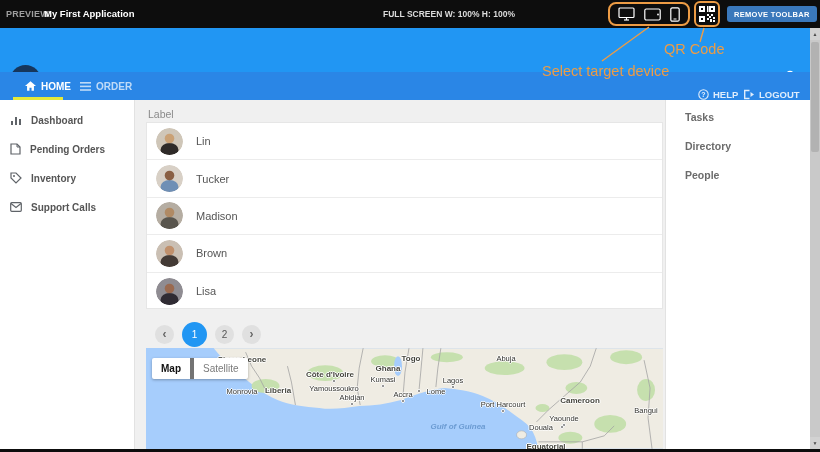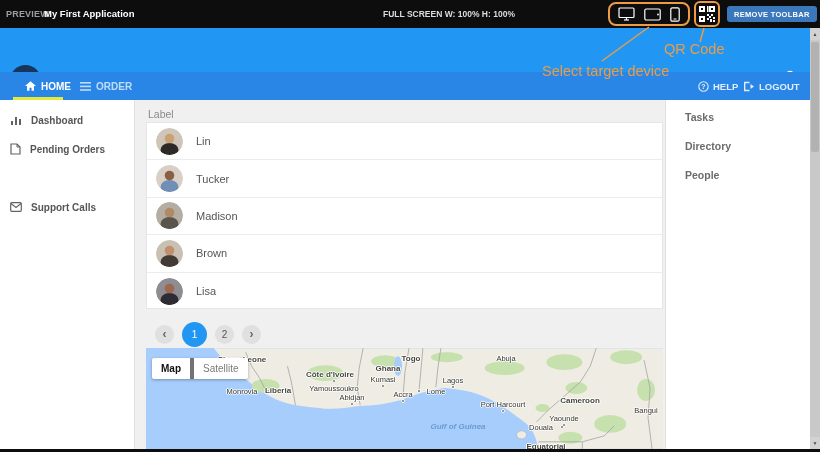--- a/index.html
+++ b/index.html
@@ -23,21 +23,21 @@
   #search-wrap { position:absolute; left:473px; top:40px; width:305px; height:22px; }
   #search-text { position:absolute; left:5px; top:4px; font-size:10.5px; color:#fff; }
   #search-underline { position:absolute; left:0; bottom:0; width:305px; height:1px; background:rgba(255,255,255,.95); }
   #search-icon { position:absolute; left:785px; top:42px; }
 
   
   #navbar { position:absolute; left:0; top:72px; width:810px; height:28px; background:#2a86e6; z-index:5; }
   .nav-tab { position:absolute; top:0; height:28px; display:flex; align-items:center; gap:5px; font-size:10px; font-weight:bold; color:rgba(255,255,255,.7); cursor:pointer; }
   .nav-tab.active { color:#fff; }
   #tab-underline { position:absolute; left:13px; bottom:0; width:50px; height:3px; background:#e5e93a; }
-  .nav-right { position:absolute; top:0; height:28px; display:flex; align-items:center; gap:4px; font-size:9.5px; font-weight:bold; color:rgba(255,255,255,.85); cursor:pointer; }
+  .nav-right { position:absolute; top:0; height:28px; display:flex; align-items:flex-end; gap:4px; font-size:9.5px; font-weight:bold; color:rgba(255,255,255,.85); cursor:pointer; }
 
   
   #left-sidebar { position:absolute; left:0; top:100px; width:135px; height:349px; background:#fff; border-right:1px solid #e2e2e2; z-index:2; }
   .side-item { position:absolute; left:0; width:146px; height:22px; display:flex; align-items:center; gap:9px; padding-left:10px; cursor:pointer; }
   .side-item .lbl { font-size:10px; font-weight:bold; color:#555; }
 
   #content { position:absolute; left:135px; top:100px; width:530px; height:349px; background:#f0f0f0; z-index:1; }
   #list-title { position:absolute; left:13px; top:8px; font-size:10.5px; color:#8a8a8a; }
   #people-card { position:absolute; left:11px; top:22px; width:517px; height:187px; background:#fff; border:1px solid #e6e6e6; }
   .person-row { position:relative; height:37.4px; display:flex; align-items:center; border-bottom:1px solid #ececec; cursor:pointer; }
@@ -221,20 +221,29 @@
         <span class="lbl">Dashboard</span>
       </div>
       <div class="side-item" style="top: 38px;">
         <span>
           <svg class="icon-svg" width="11" height="12" viewBox="0 0 11 12">
             <path d="M1 1 H7 L10 4 V11 H1 Z" fill="none" stroke="#5f6368" stroke-width="1.2"></path>
             <path d="M7 1 V4 H10" fill="none" stroke="#5f6368" stroke-width="1"></path>
           </svg>
         </span>
         <span class="lbl">Pending Orders</span>
+      </div>
+      <div class="side-item" style="top: 67px;">
+        <span>
+          <svg class="icon-svg" width="12" height="12" viewBox="0 0 12 12">
+            <path d="M1 1 H6 L11 6 L6 11 L1 6 Z" fill="none" stroke="#5f6368" stroke-width="1.2"></path>
+            <circle cx="4" cy="4" r="1" fill="#5f6368"></circle>
+          </svg>
+        </span>
+        <span class="lbl">Inventory</span>
       </div>
       <div class="side-item" style="top: 96px;">
         <span>
           <svg class="icon-svg" width="12" height="10" viewBox="0 0 12 10">
             <rect x="0.7" y="0.7" width="10.6" height="8.6" rx="1" fill="none" stroke="#5f6368" stroke-width="1.2"></rect>
             <path d="M1 1.5 L6 5.5 L11 1.5" fill="none" stroke="#5f6368" stroke-width="1.1"></path>
           </svg>
         </span>
         <span class="lbl">Support Calls</span>
       </div>

